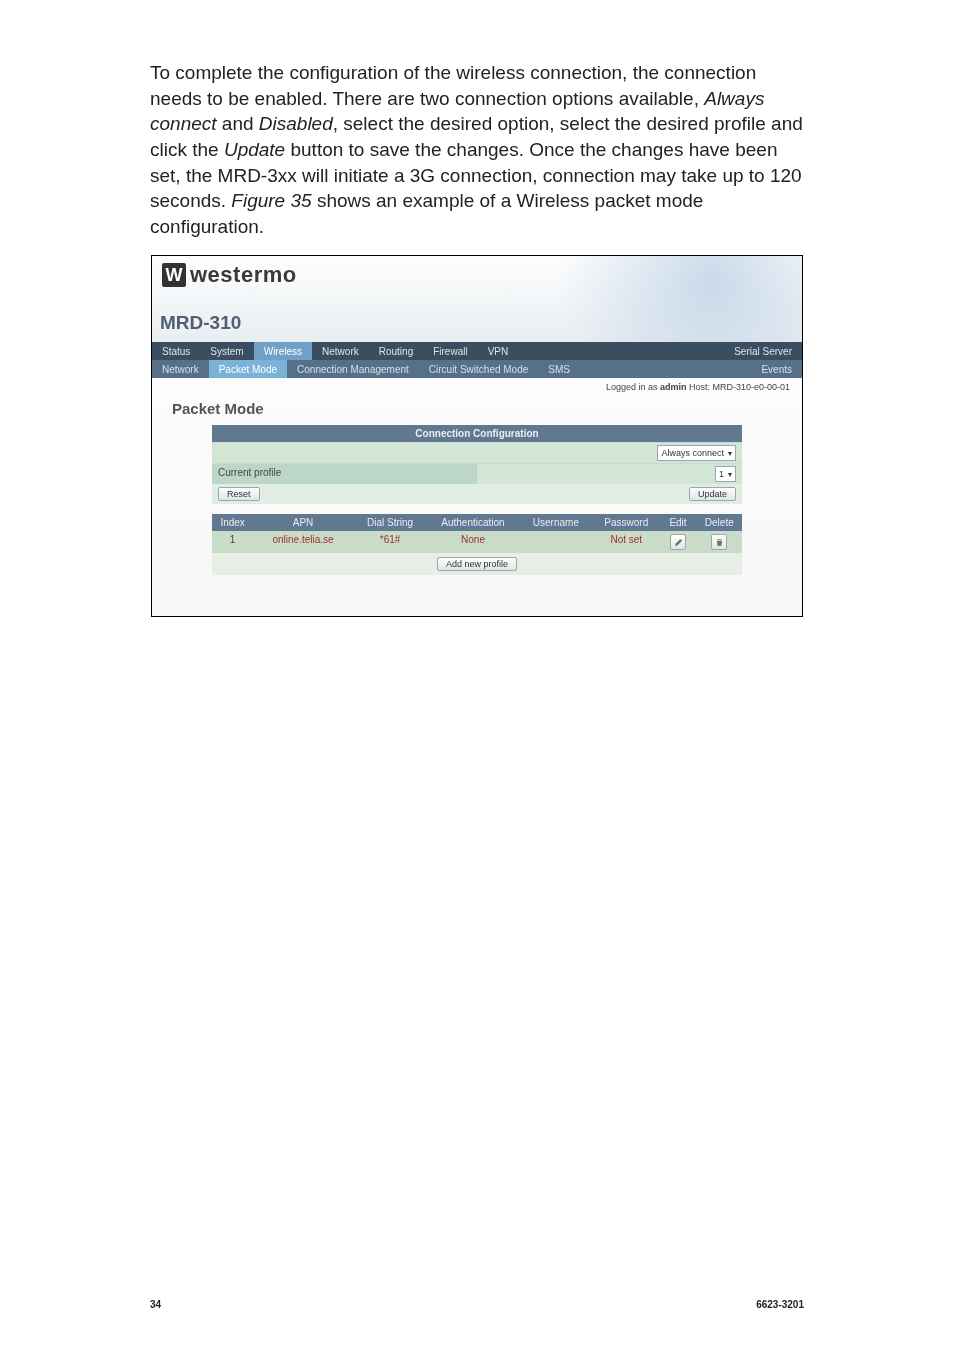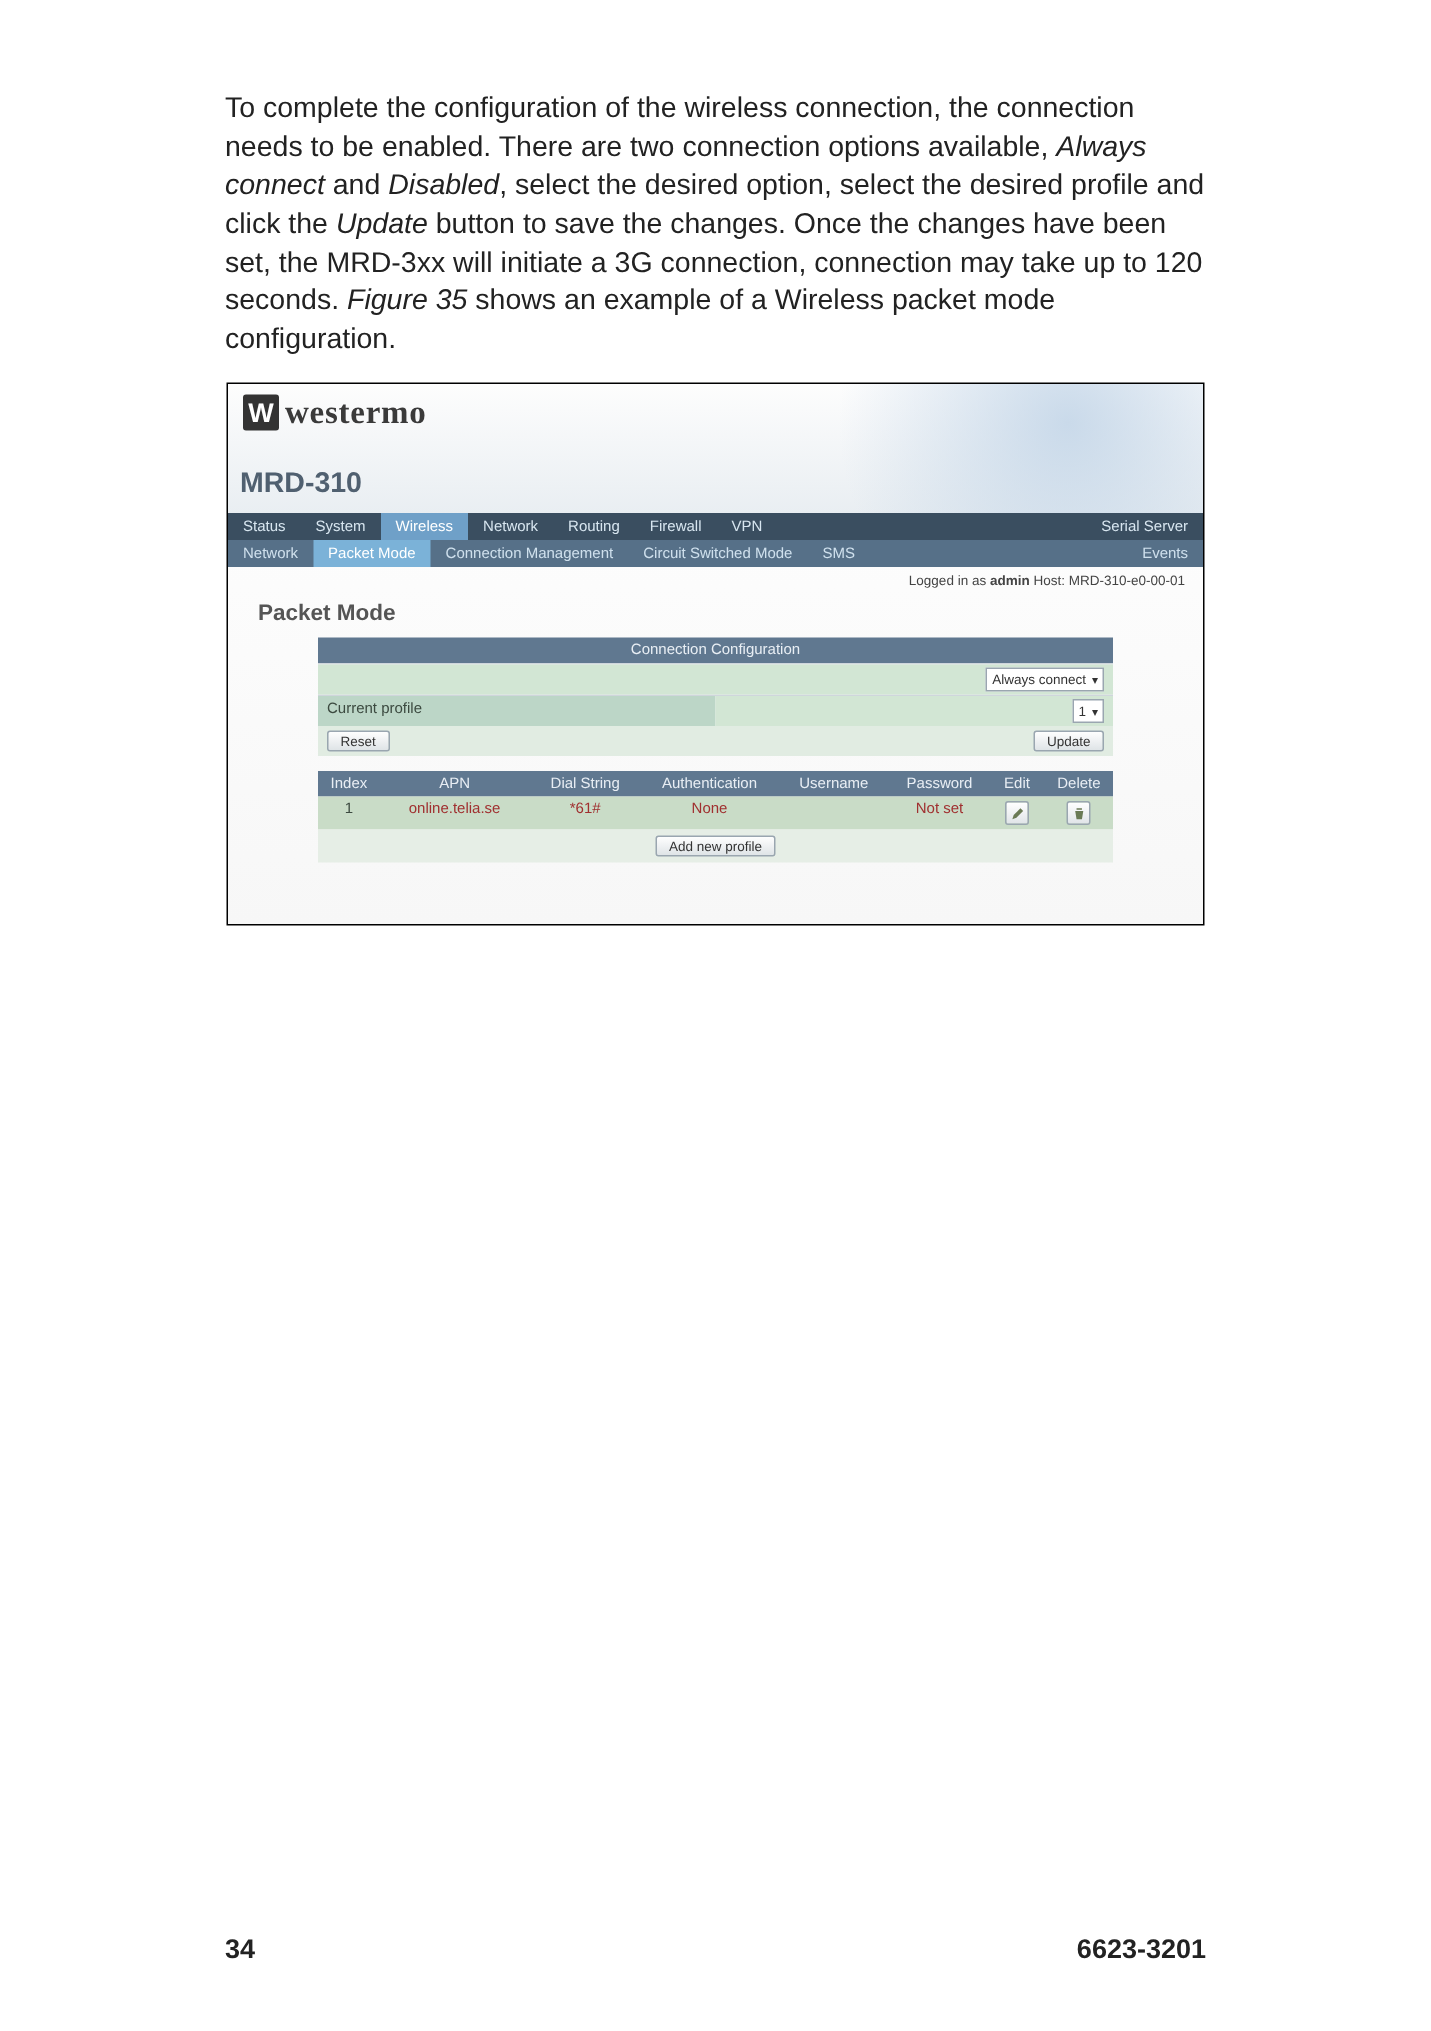--- a/index.html
+++ b/index.html
@@ -71,21 +71,21 @@
     display: flex; align-items: center; justify-content: center;
     border-radius: 2px;
     font-family: Arial, sans-serif;
   }
   .ws-word {
     font-weight: 800;
     font-size: 22px;
     letter-spacing: 0.5px;
     color: #3a3a3a;
     text-transform: lowercase;
-    font-family: Liberation Serif, serif;
+    font-family: Liberation Sans, sans-serif;
   }
   .ws-model {
     position: absolute;
     left: 8px; bottom: 8px;
     font-size: 19px;
     font-weight: 700;
     color: #506070;
     font-family: Arial, sans-serif;
   }
   .nav-row {
@@ -136,20 +136,21 @@
   }
   .config-panel {
     margin: 0 60px;
     font-size: 10px;
   }
   .conf-title {
     background: #607890;
     color: #e8eef4;
     text-align: center;
     padding: 3px 0;
+    font-weight: bold;
   }
   .conf-row {
     display: flex;
     border-top: 1px solid #cfd6dc;
   }
   .conf-row:last-child { border-bottom: 1px solid #cfd6dc; }
   .conf-cell-left {
     flex: 1 1 50%;
     background: #bcd6c7;
     padding: 3px 6px;
@@ -206,21 +207,21 @@
     font-style: italic;
     color: #222;
     margin-top: 4px;
   }
 
   .footer {
     position: absolute;
     left: 150px; right: 150px; bottom: 44px;
     display: flex; justify-content: space-between;
     font-family: "Gill Sans", "Gill Sans MT", "Trebuchet MS", Arial, sans-serif;
-    font-size: 18px;
+    font-size: 10px;
     font-weight: 700;
     color: #222;
   }
 </style>
 </head>
 <body>
 
 <div class="page">
 
 

